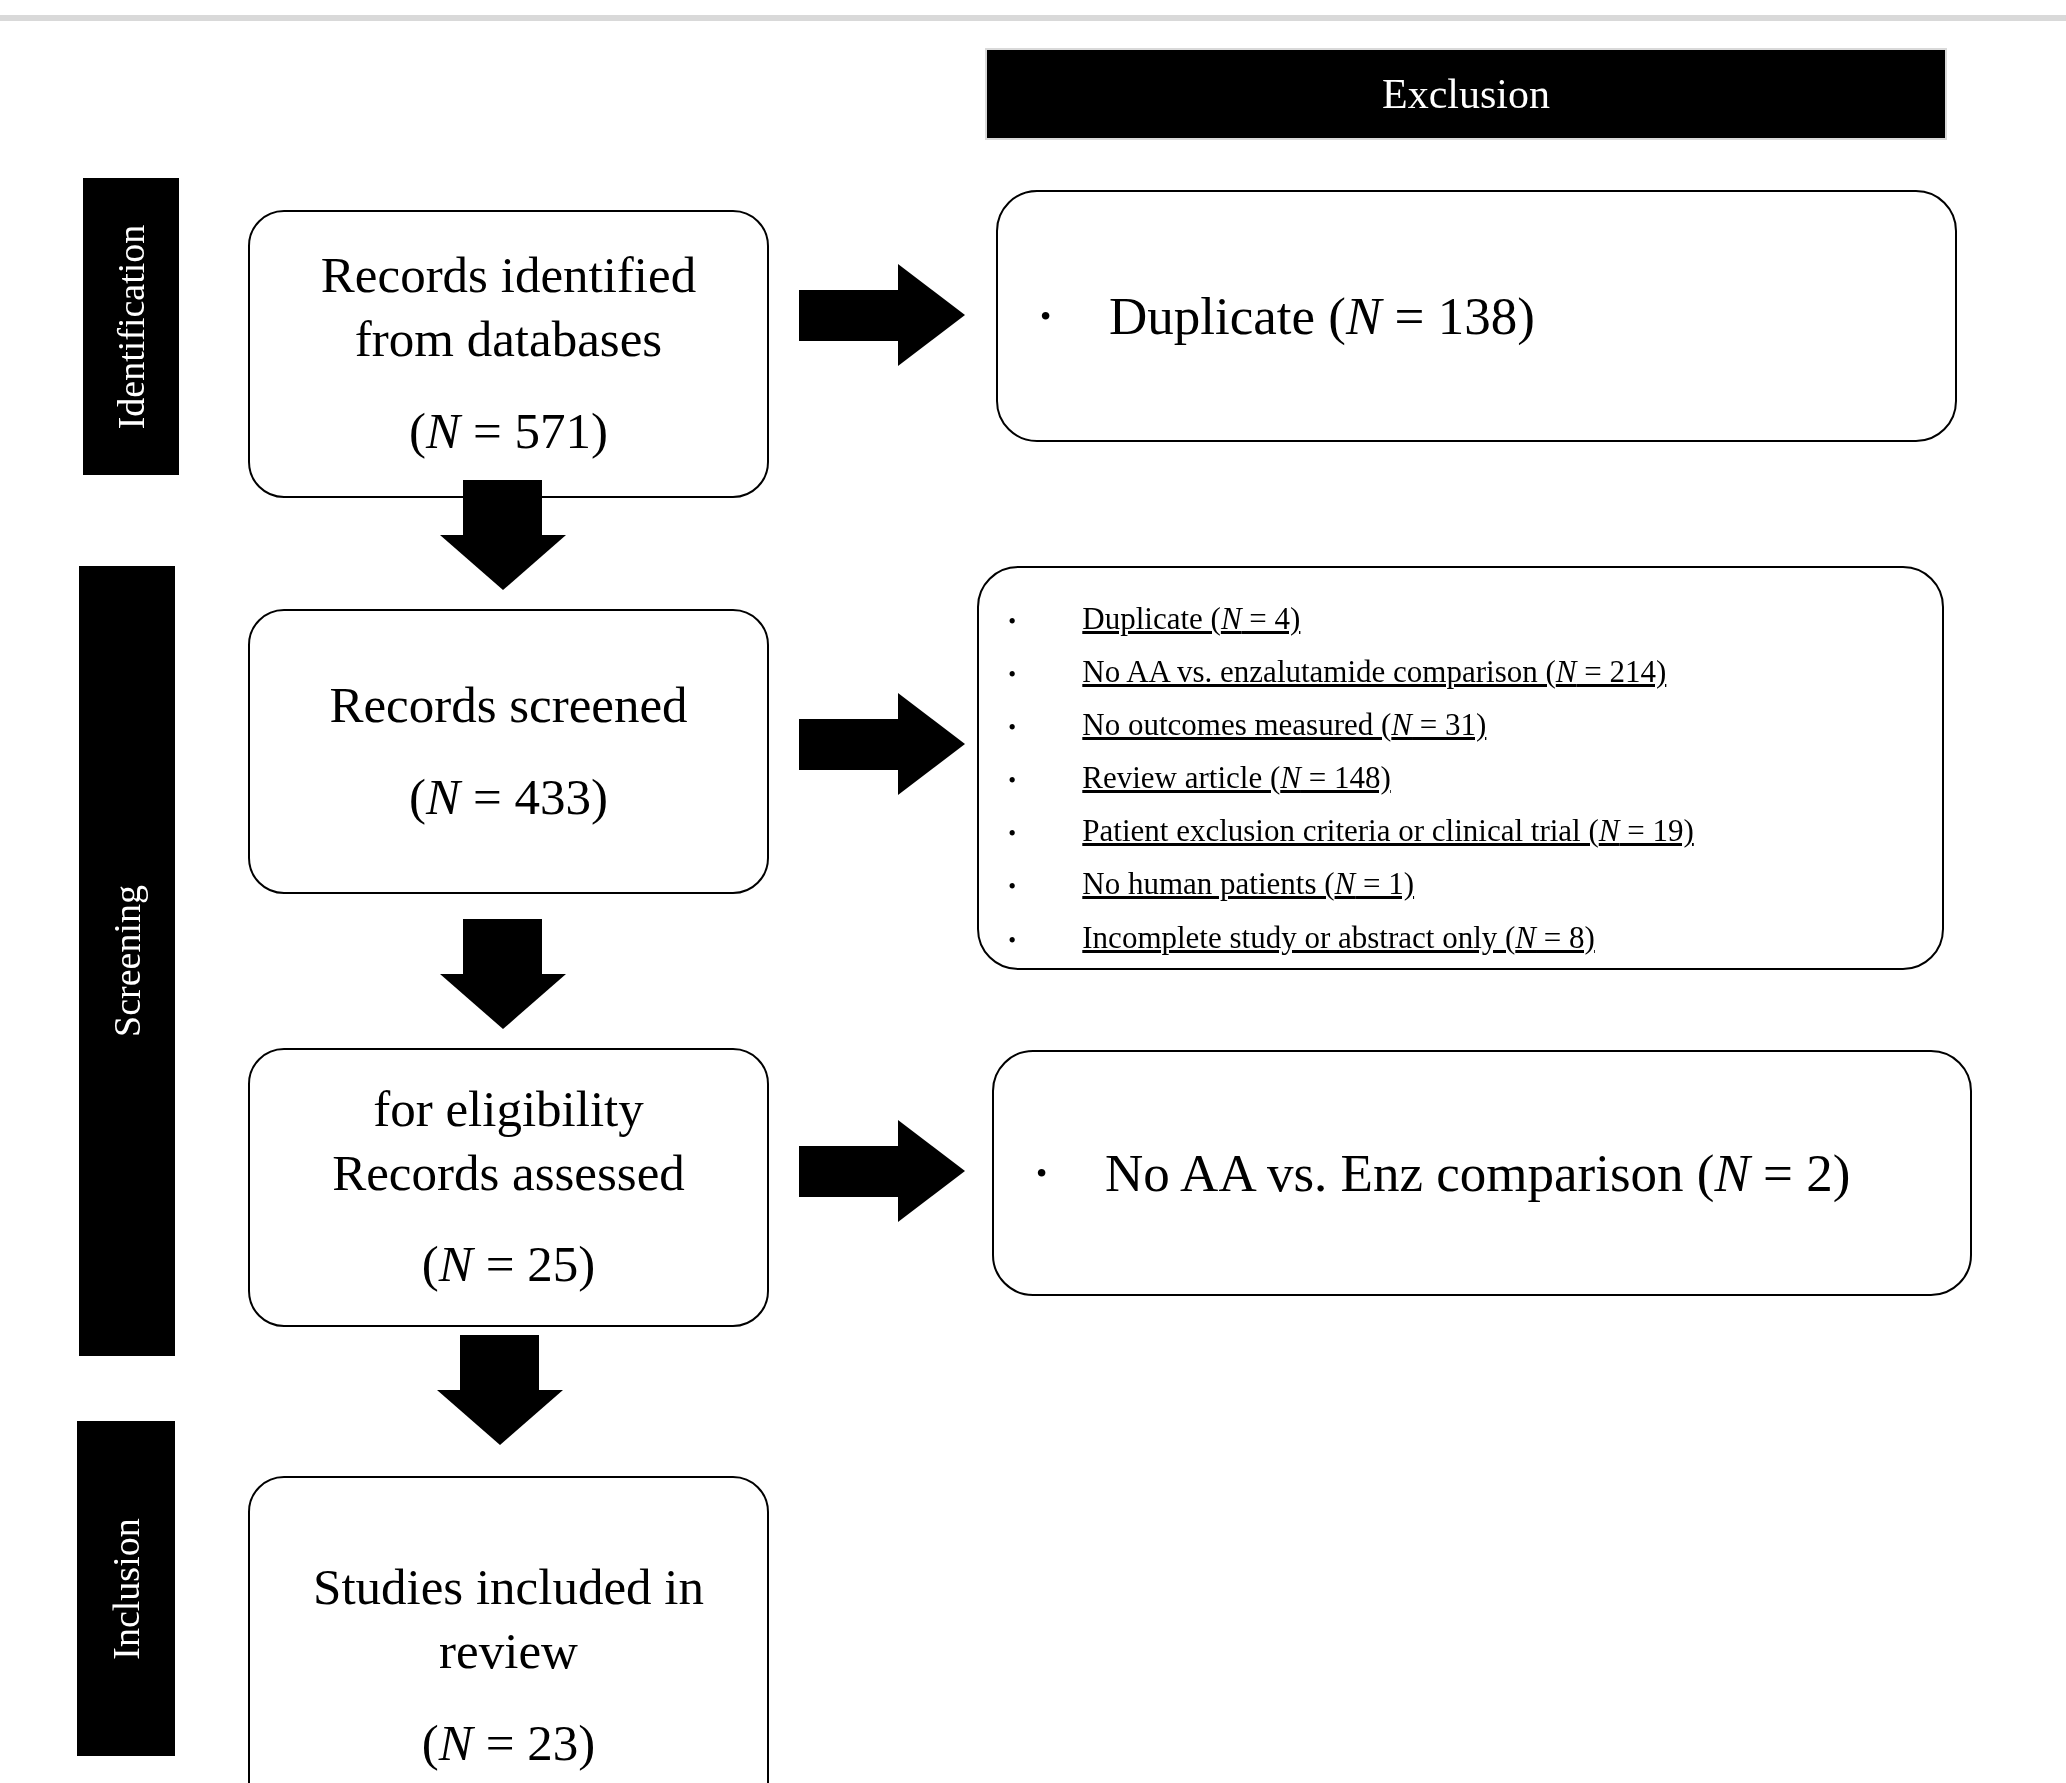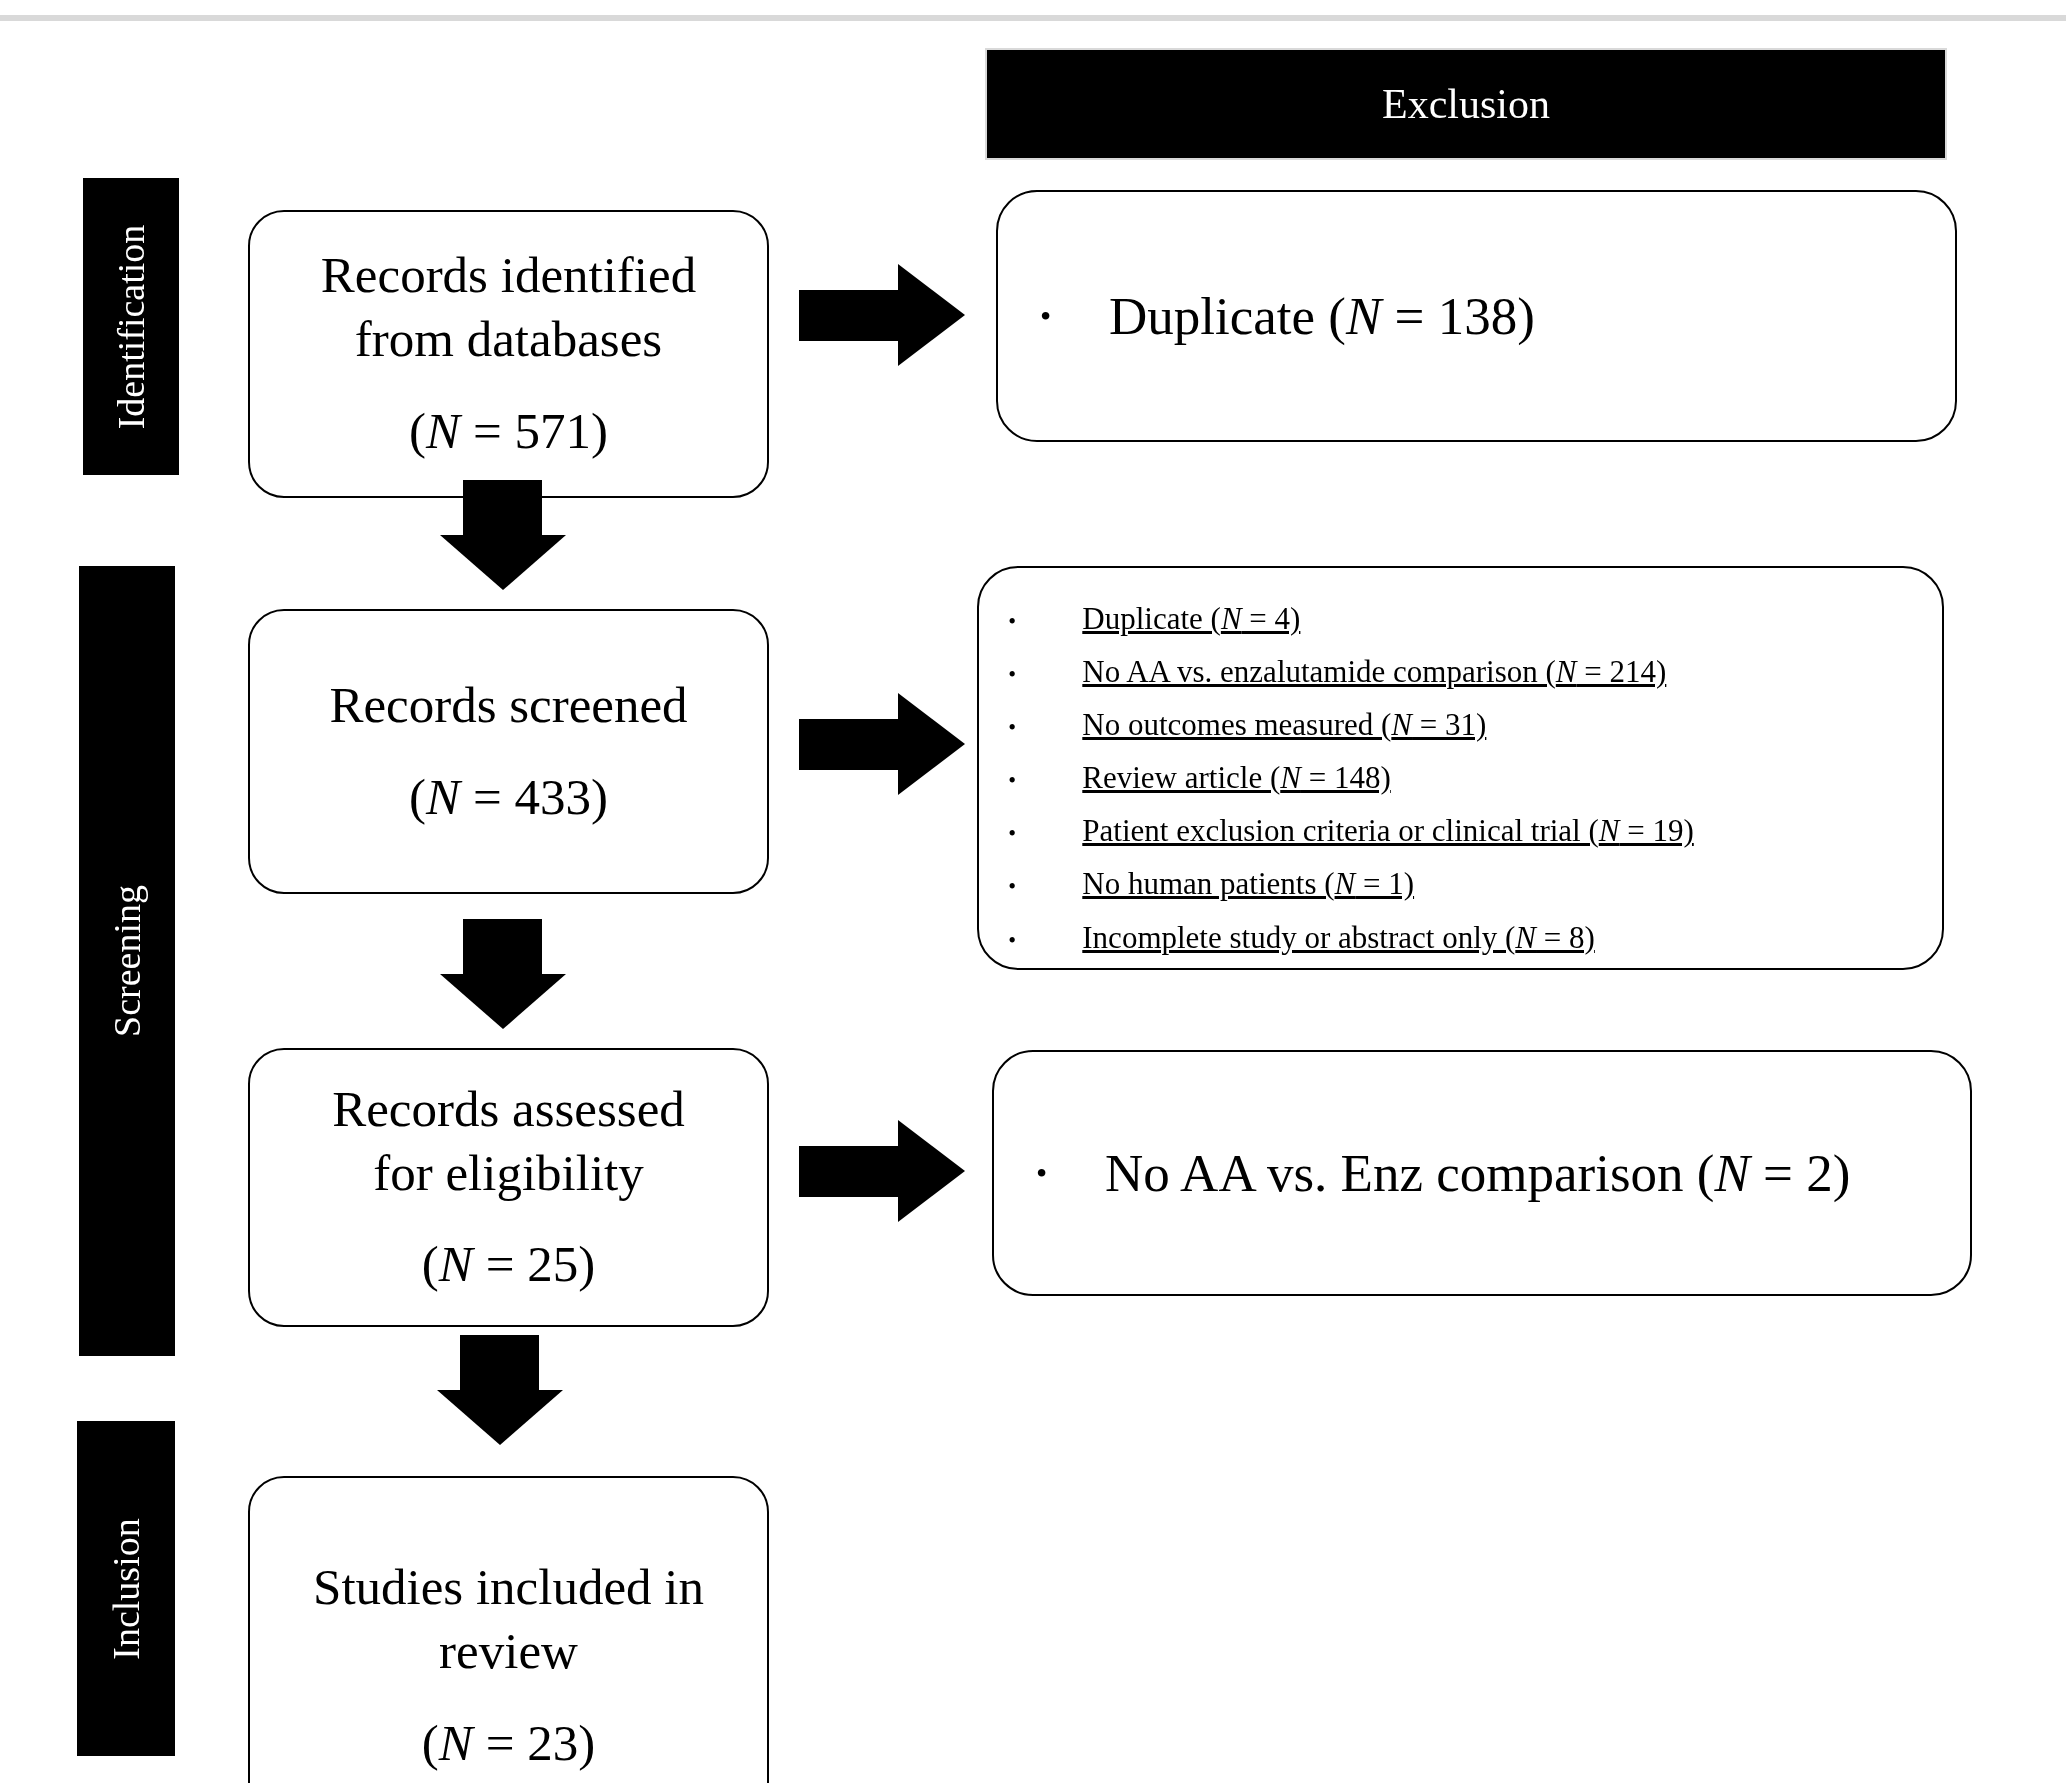--- a/index.html
+++ b/index.html
@@ -7,21 +7,21 @@
     width: 2066px; height: 1784px; position: relative;
     font-family: "Liberation Serif", "DejaVu Serif", serif;
     color: #000;
   }
   .canvas { position: absolute; left: 0; top: 0; width: 2066px; height: 1784px; background: #ffffff; }
 
   .top-rule { position: absolute; left: 0; top: 14.5px; width: 2066px; height: 6px; background: #d9d9d9; }
 
   
   .excl-header {
-    position: absolute; left: 985px; top: 48px; width: 962px; height: 112px;
+    position: absolute; left: 985px; top: 48px; width: 962px; height: 92px;
     background: #000; border: 2px solid #d9d9d9; box-sizing: border-box;
     display: flex; align-items: center; justify-content: center;
   }
   .excl-header span { color: #fff; font-size: 42px; }
 
   
   .stage {
     position: absolute; background: #000;
     display: flex; align-items: center; justify-content: center;
   }
@@ -112,22 +112,22 @@
     <span class="count"><span>(</span><span class="nvar">N</span><span> = 571)</span></span>
   </div>
 
   <div class="flow-box box-screened">
     <span class="line">Records screened</span>
     <span class="line"></span>
     <span class="count"><span>(</span><span class="nvar">N</span><span> = 433)</span></span>
   </div>
 
   <div class="flow-box box-assessed">
+    <span class="line">for eligibility</span>
     <span class="line">Records assessed</span>
-    <span class="line">for eligibility</span>
     <span class="count"><span>(</span><span class="nvar">N</span><span> = 25)</span></span>
   </div>
 
   <div class="flow-box box-included">
     <span class="line">Studies included in</span>
     <span class="line">review</span>
     <span class="count"><span>(</span><span class="nvar">N</span><span> = 23)</span></span>
   </div>
 
   <div class="excl-box excl-single box-dup">

